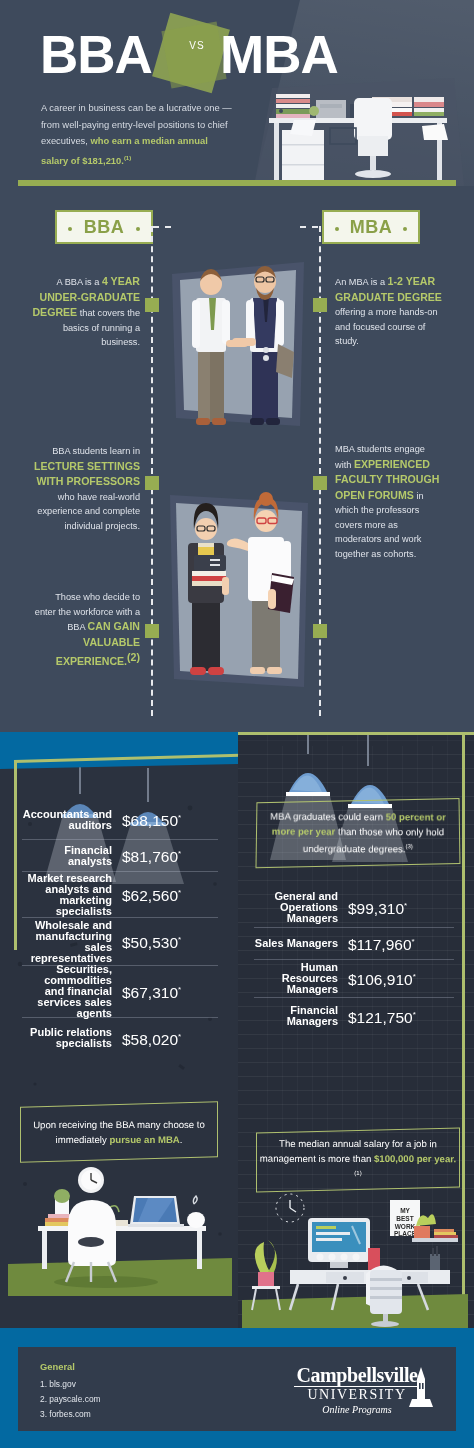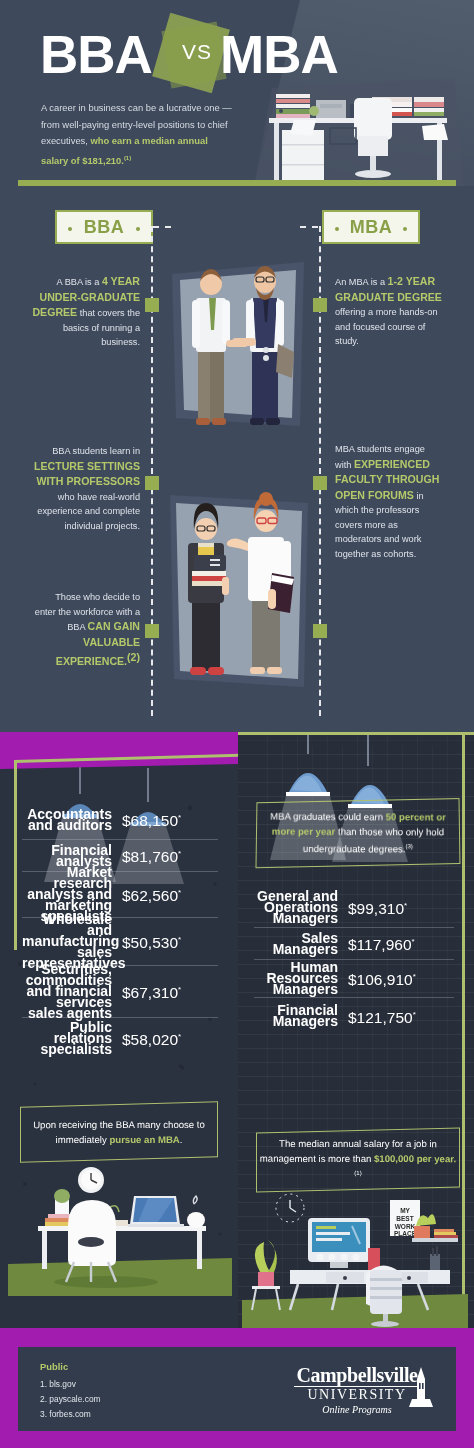--- a/index.html
+++ b/index.html
@@ -4,21 +4,21 @@
 <style>
   * { box-sizing: border-box; margin: 0; padding: 0; }
   html, body {
     background: #3e4a5c;
     font-family: "Liberation Sans", sans-serif;
   }
   #page {
     position: relative;
     width: 474px;
     height: 1448px;
-    background: #a21caf;
+    background: #0369a1;
     overflow: hidden;
   }
 
   
   .header {
     position: absolute; left: 0; top: 0; width: 474px; height: 186px;
     background: #3e4a5c; overflow: hidden;
   }
   .hdr-lightwash {
     position: absolute; right: -10px; top: 0; width: 230px; height: 186px;
@@ -41,21 +41,21 @@
   .title-bba, .title-mba {
     position: absolute; top: 0;
     font-size: 53px; font-weight: bold; color: #ffffff;
     letter-spacing: -1px; line-height: 62px;
   }
   .title-bba { left: 0; }
   .title-mba { left: 180px; }
   .title-vs {
     position: absolute; left: 133px; top: 16px; width: 48px;
     text-align: center;
-    font-size: 21px; color: #ffffff; font-weight: 400;
+    font-size: 10px; color: #ffffff; font-weight: 400;
     letter-spacing: 1px;
   }
   .hdr-body {
     position: absolute; left: 41px; top: 100px; width: 195px;
     font-size: 9.4px; line-height: 16.5px; color: #d7dce4;
   }
   .hdr-body .hl { color: #b5c96a; font-weight: bold; }
   .hdr-body sup { font-size: 6px; }
   .hdr-rule {
     position: absolute; left: 18px; top: 180px; width: 438px; height: 6px;
@@ -162,21 +162,21 @@
     background: #aebf6e;
   }
 
   
   .sal-table { position: absolute; }
   .sal-row {
     position: relative; display: flex; align-items: center;
     border-bottom: 1px solid rgba(200,210,225,0.28);
   }
   .sal-job {
-    font-size: 14px; font-weight: bold; line-height: 11px;
+    font-size: 11px; font-weight: bold; line-height: 11px;
     color: #ffffff; text-align: right;
   }
   .sal-amt {
     font-size: 15.5px; color: #ffffff; line-height: 17px; font-weight: 400;
   }
   .sal-amt sup { font-size: 8px; }
 
   .tbl-bba { left: 22px; top: 68px; width: 196px; }
   .tbl-bba .sal-job { width: 100px; padding-right: 10px; }
   .tbl-bba .sal-amt { width: 86px; }
@@ -638,21 +638,21 @@
       <line x1="14" y1="107" x2="10" y2="128" stroke="#d5d9e0" stroke-width="2"></line>
       <line x1="34" y1="107" x2="38" y2="128" stroke="#d5d9e0" stroke-width="2"></line>
       <path d="M18 90 q-12 -24 4 -30 q-2 18 6 30z" fill="#b9cf5c"></path>
       <path d="M26 90 q14 -22 0 -32 q14 14 6 32z" fill="#a7c04e"></path>
       <rect x="16" y="90" width="16" height="14" fill="#e0728b"></rect>
     </svg>
 
   </div>
 
   <div class="footer">
-    <div class="src-title">Public</div>
+    <div class="src-title">General</div>
     <div class="src-list">
       <div class="src-item">1. bls.gov</div>
       <div class="src-item">2. payscale.com</div>
       <div class="src-item">3. forbes.com</div>
     </div>
     <div class="logo">
       <div class="logo-1">Campbellsville</div>
       <div class="logo-2">UNIVERSITY</div>
       <div class="logo-3">Online Programs</div>
       <svg class="logo-mark" viewBox="0 0 30 40">

